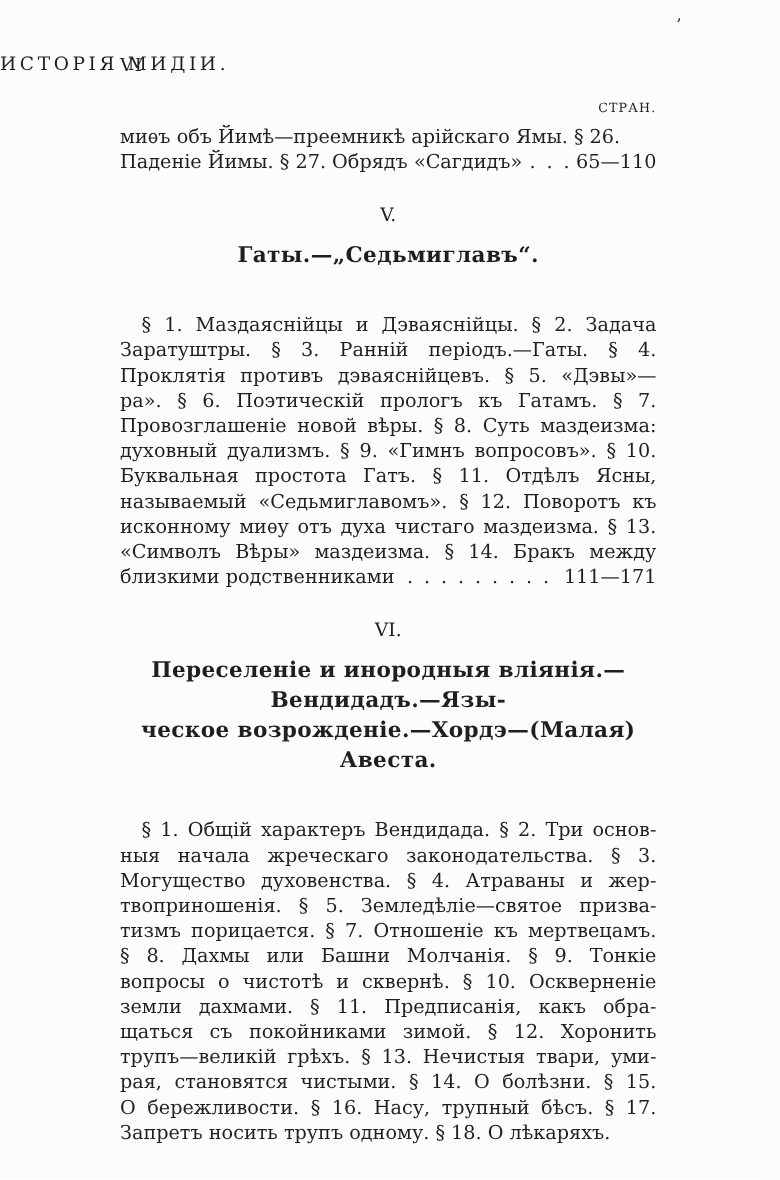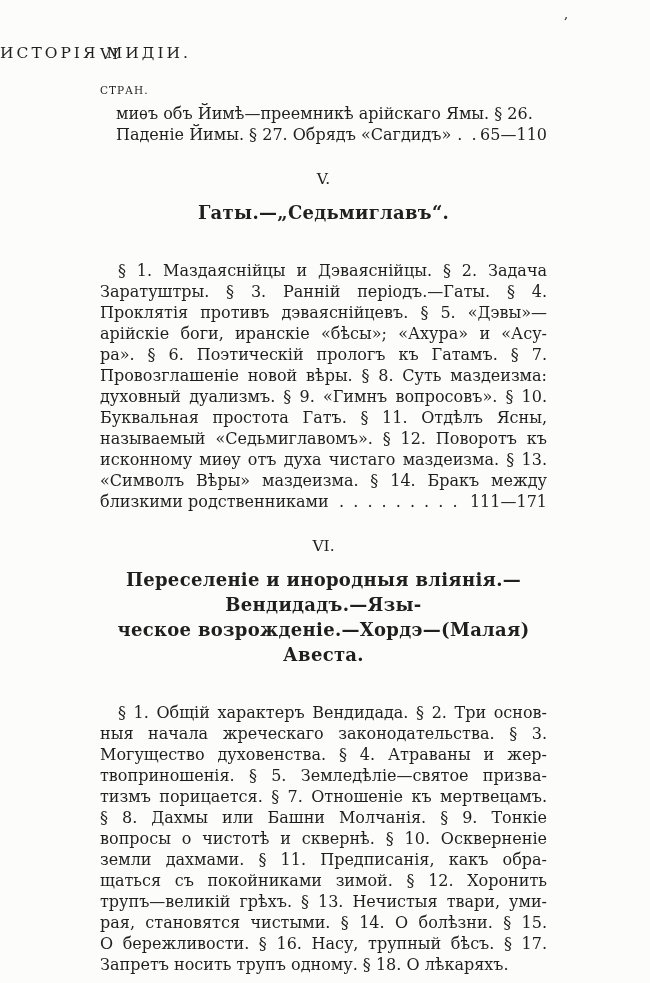--- a/index.html
+++ b/index.html
@@ -36,20 +36,21 @@
   .head-title {
     display: block;
     font-size: 15.5px;
     letter-spacing: 3px;
   }
   .stran {
     position: absolute;
     top: 84px;
     left: 100px;
     width: 447px;
+    text-align: right;
     font-size: 10.5px;
     letter-spacing: 1px;
   }
   .column {
     position: absolute;
     left: 100px;
     top: 103px;
     width: 447px;
     font-size: 16px;
     line-height: 21px;
@@ -82,21 +83,21 @@
   }
   .sec-title {
     margin: 10px 0 0 0;
     font-size: 18px;
     font-weight: bold;
     line-height: 25px;
     text-align: center;
     letter-spacing: 0.3px;
   }
   .para { margin-top: 9px; }
-  .para.first { margin-top: 0; margin-left: 16px; }
+  .para.first { margin-top: 0; }
 </style>
 </head>
 <body>
 
 <div class="page">
 
   <span class="scan-artifact">,</span>
 
   <header class="running-head">
     <span class="folio">VI</span>
@@ -116,21 +117,20 @@
       </div>
     </div>
 
     <section>
       <h2 class="sec-num">V.</h2>
       <h3 class="sec-title">Гаты.—„Седьмиглавъ“.</h3>
       <div class="para">
         <div class="ln just indent">§ 1. Маздаяснійцы и Дэваяснійцы. § 2. Задача</div>
         <div class="ln just">Заратуштры. § 3. Ранній періодъ.—Гаты. § 4.</div>
         <div class="ln just">Проклятія противъ дэваяснійцевъ. § 5. «Дэвы»—</div>
-        <div class="ln just">арійскіе боги, иранскіе «бѣсы»; «Ахура» и «Асу-</div>
         <div class="ln just">ра». § 6. Поэтическій прологъ къ Гатамъ. § 7.</div>
         <div class="ln just">Провозглашеніе новой вѣры. § 8. Суть маздеизма:</div>
         <div class="ln just">духовный дуализмъ. § 9. «Гимнъ вопросовъ». § 10.</div>
         <div class="ln just">Буквальная простота Гатъ. § 11. Отдѣлъ Ясны,</div>
         <div class="ln just">называемый «Седьмиглавомъ». § 12. Поворотъ къ</div>
         <div class="ln just">исконному миѳу отъ духа чистаго маздеизма. § 13.</div>
         <div class="ln just">«Символъ Вѣры» маздеизма. § 14. Бракъ между</div>
         <div class="ln leader">
           <span>близкими родственниками</span>
           <span class="dots">. . . . . . . . .</span>

